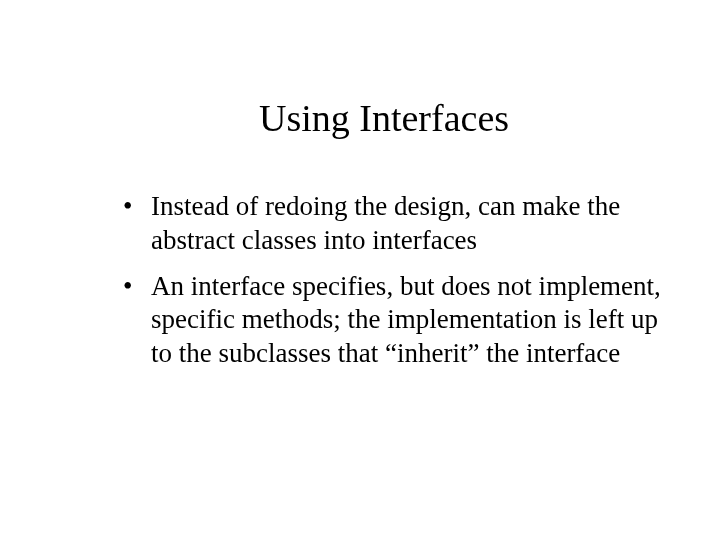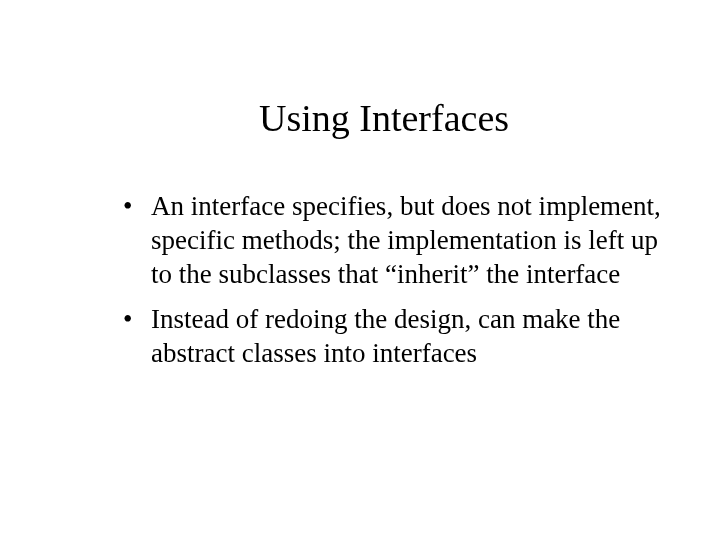--- a/index.html
+++ b/index.html
@@ -39,15 +39,15 @@
       top: 0;
       font-size: 27px;
     }
   </style>
 </head>
 <body>
 
 <h1 class="slide-title">Using Interfaces</h1>
 
 <ul class="bullet-list">
+  <li class="bullet-item">Instead of redoing the design, can make the abstract classes into interfaces</li>
   <li class="bullet-item">An interface specifies, but does not implement, specific methods; the implementation is left up to the subclasses that “inherit” the interface</li>
-  <li class="bullet-item">Instead of redoing the design, can make the abstract classes into interfaces</li>
 </ul>
 
 </body></html>

